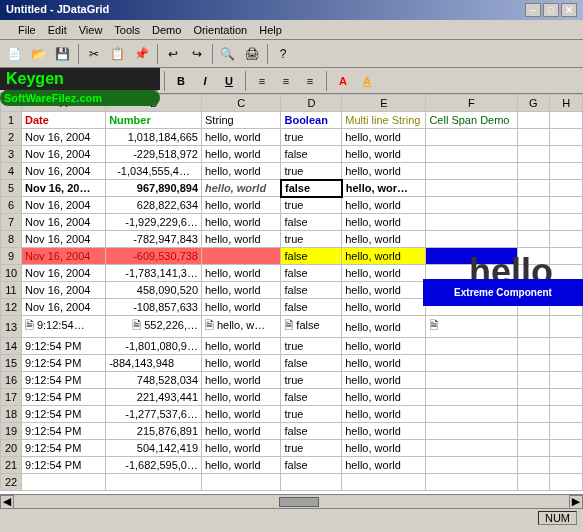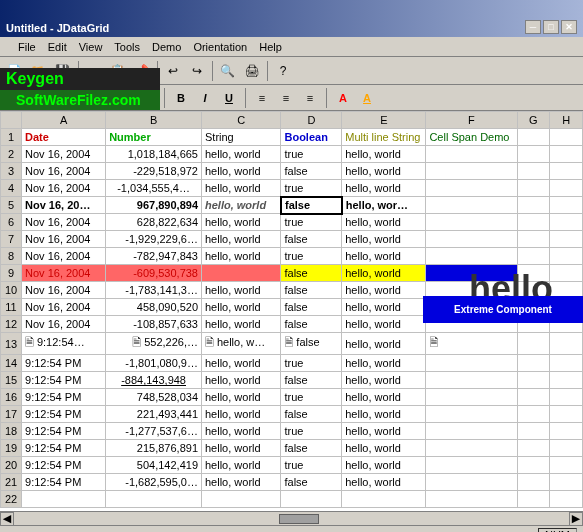--- a/index.html
+++ b/index.html
@@ -4,23 +4,23 @@
   <style>
     * { margin: 0; padding: 0; box-sizing: border-box; }
     body { font-family: Arial, sans-serif; font-size: 11px; background: #d4d0c8; width: 583px; height: 532px; overflow: hidden; }
     
     
     .title-bar {
       background: linear-gradient(to right, #0a246a, #a6b5d8);
       color: white;
       padding: 3px 6px;
       display: flex;
-      align-items: flex-end;
+      align-items: flex-start;
       justify-content: space-between;
-      height: 37px;
+      height: 20px;
       font-size: 11px;
       font-weight: bold;
     }
     .title-bar-buttons { display: flex; gap: 2px; }
     .title-btn {
       width: 16px; height: 14px;
       background: #d4d0c8;
       border: 1px solid #808080;
       font-size: 9px;
       display: flex; align-items: center; justify-content: center;
@@ -107,24 +107,25 @@
       background: #222;
       color: #00ff00;
       font-size: 16px;
       font-weight: bold;
       padding: 2px 6px;
       font-family: Arial, sans-serif;
     }
     .watermark-site {
       background: #1a6b1a;
       color: #00ff00;
-      font-size: 14px;
+      font-size: 11px;
       font-weight: bold;
-      padding: 2px 16px;
+      padding: 2px 4px;
       font-family: Arial, sans-serif;
+      border-radius: 9px;
     }
 
     
     .grid-container {
       position: relative;
       overflow: hidden;
       background: white;
     }
     table.grid {
       border-collapse: collapse;
@@ -475,21 +476,21 @@
         <td>true</td>
         <td>hello, world</td>
         <td></td>
         <td></td>
         <td></td>
       </tr>
 
       <tr>
         <td class="row-header">15</td>
         <td>9:12:54 PM</td>
-        <td style="text-align:center;text-decoration:underline;">-884,143,948</td>
+        <td style="text-align:left;">-884,143,948</td>
         <td>hello, world</td>
         <td>false</td>
         <td>hello, world</td>
         <td></td>
         <td></td>
         <td></td>
       </tr>
 
       <tr>
         <td class="row-header">16</td>

